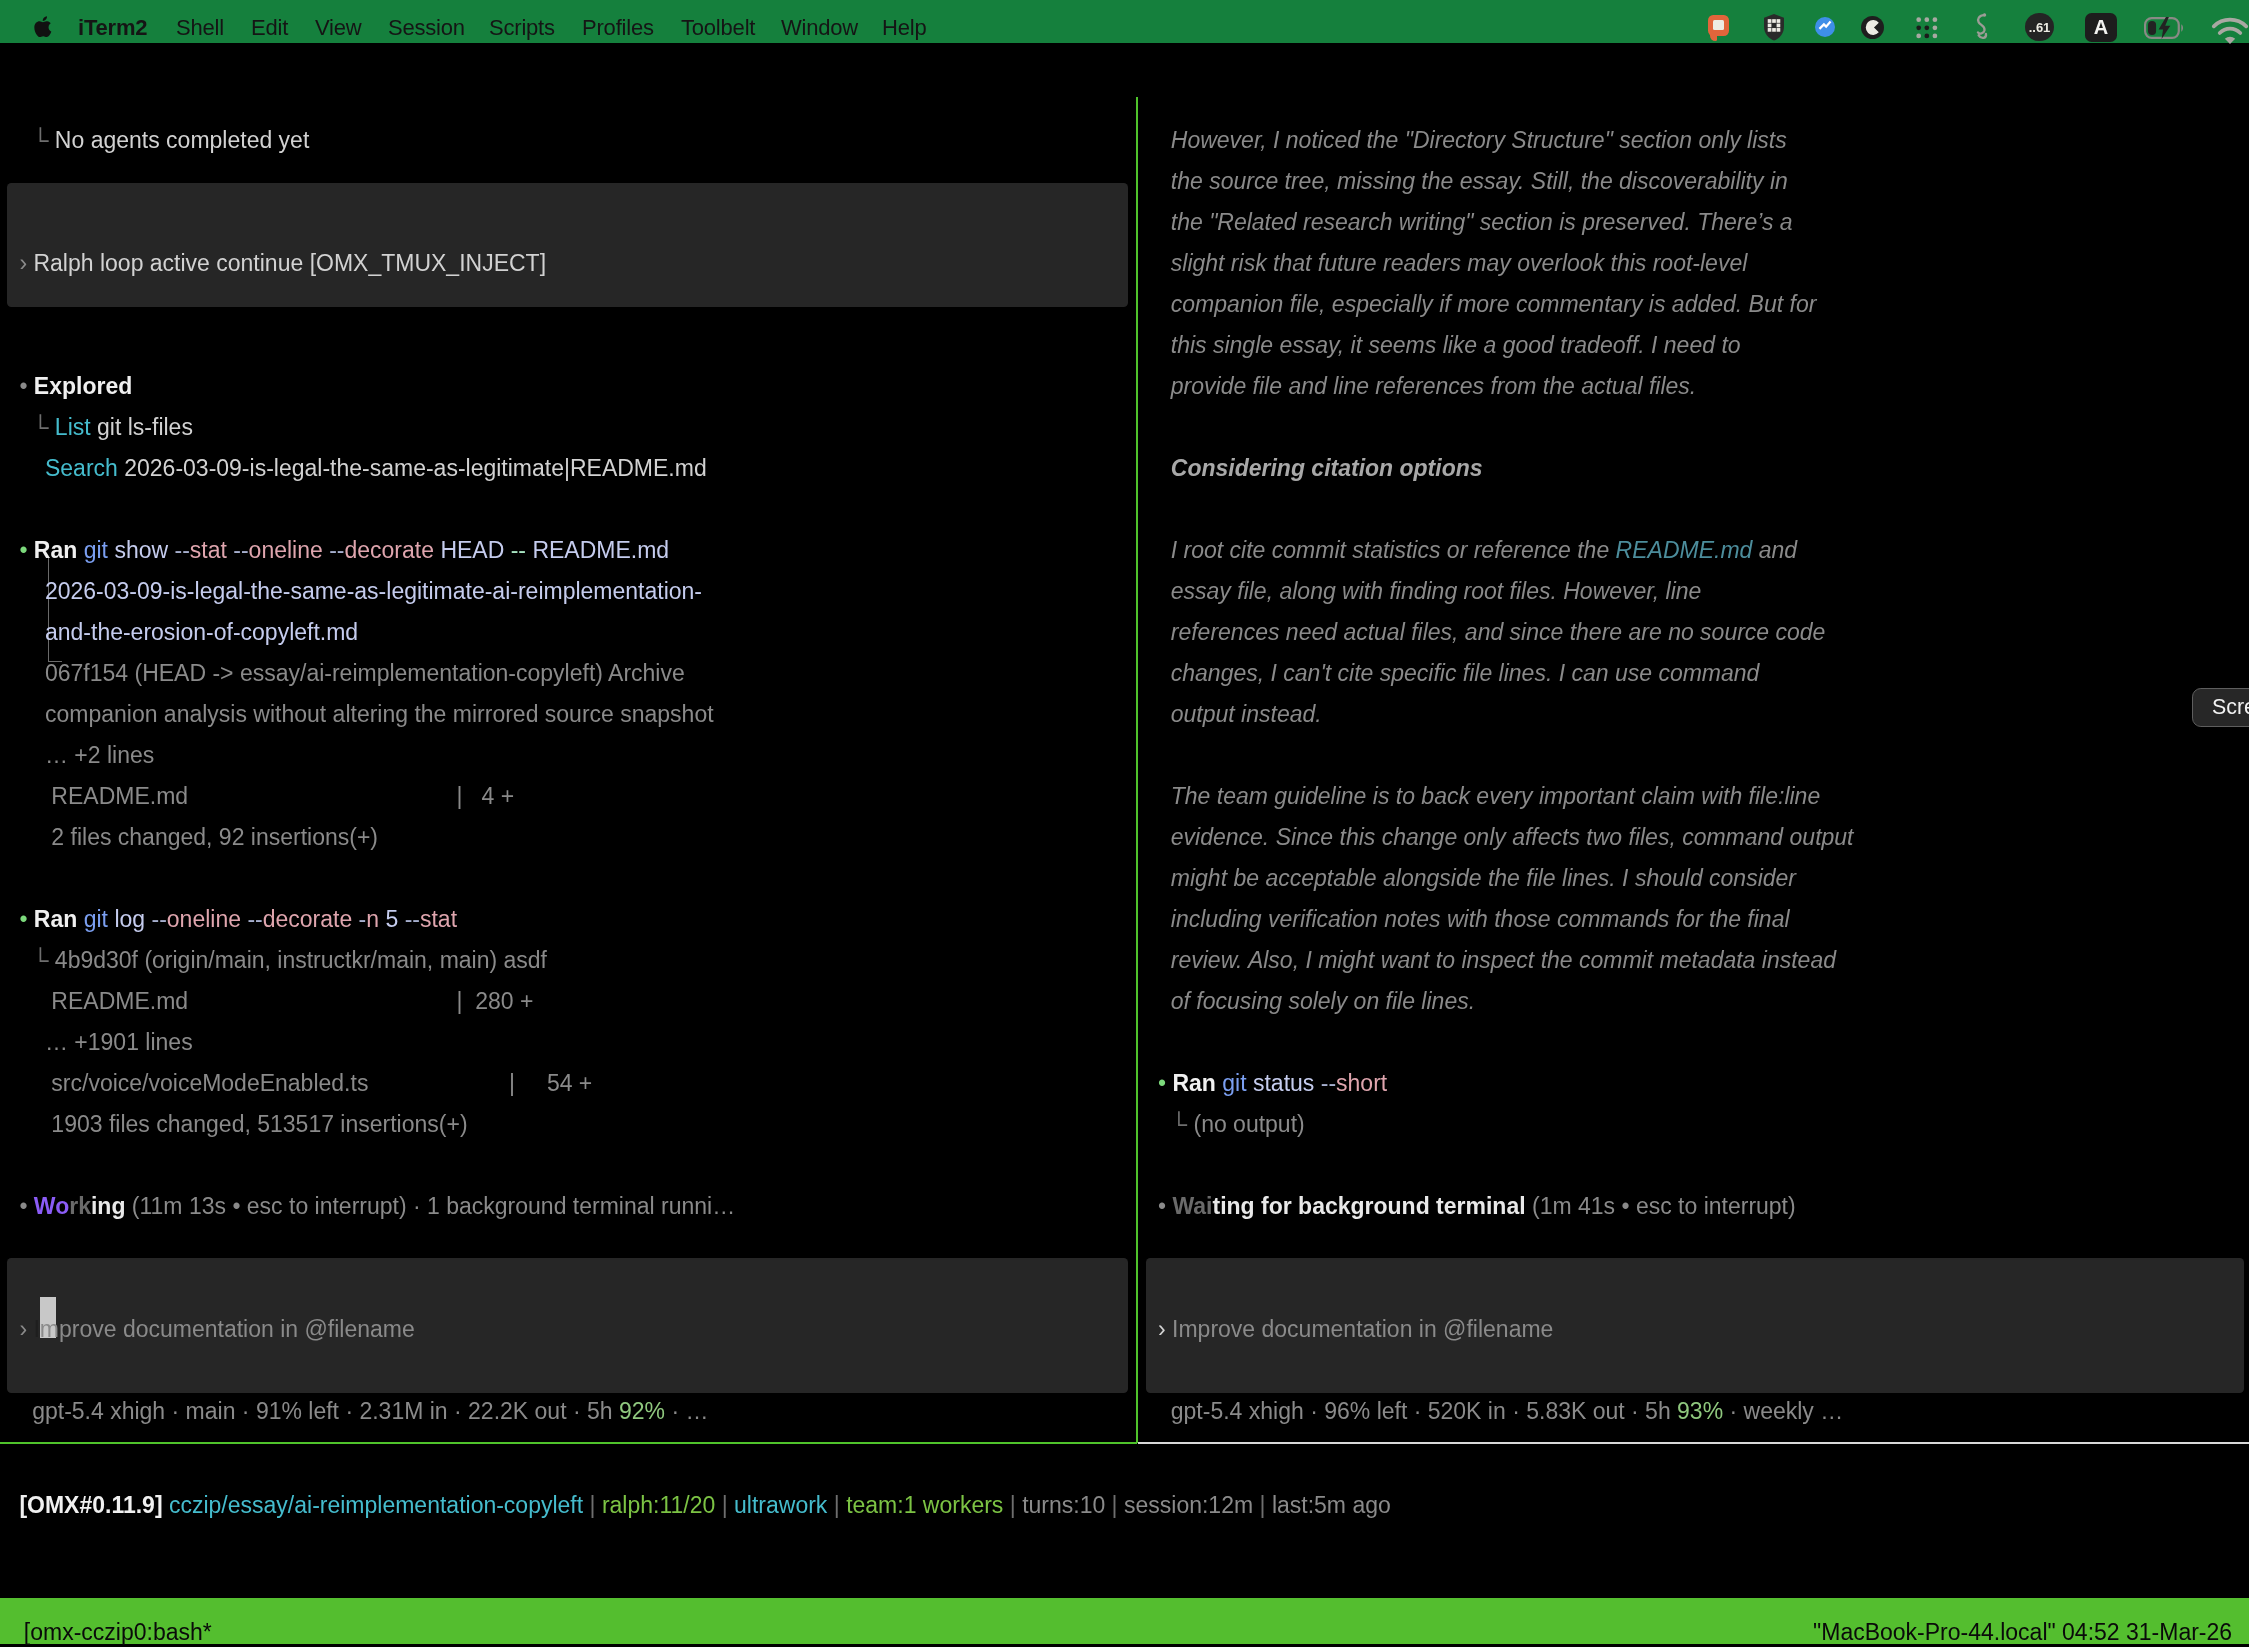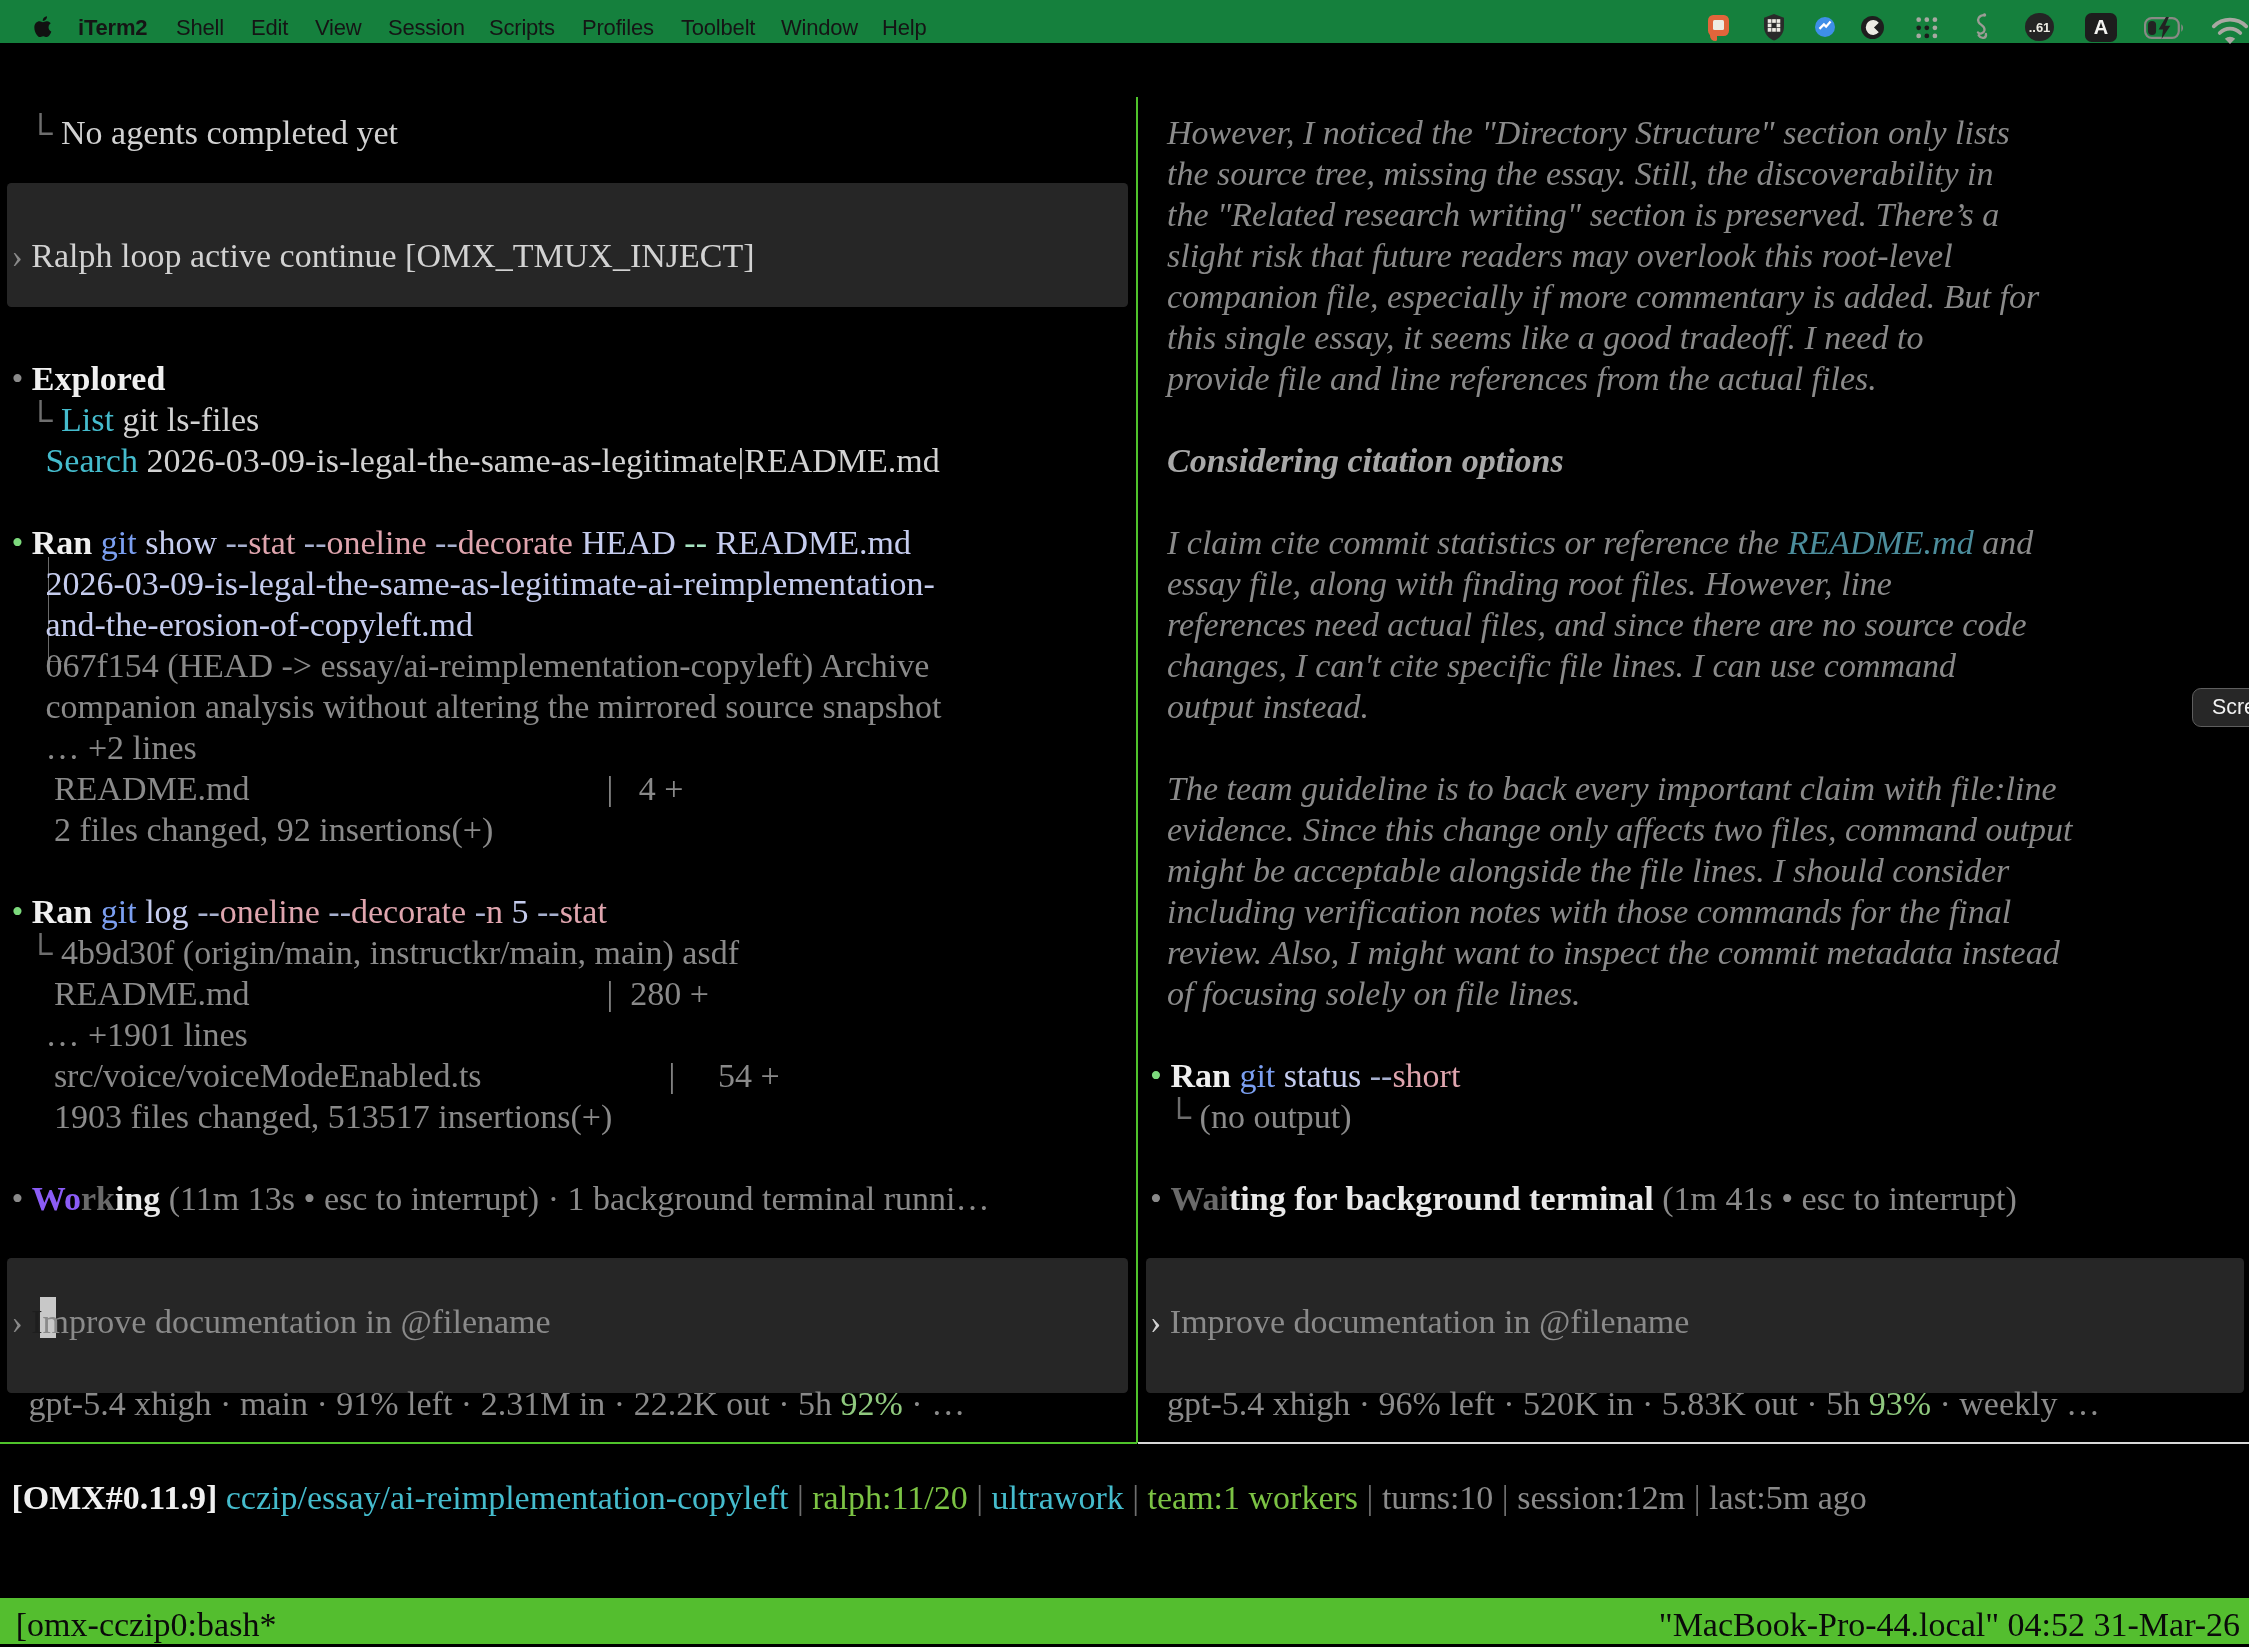--- a/index.html
+++ b/index.html
@@ -7,22 +7,22 @@
          font-family:"Liberation Sans",sans-serif; }
   #menubar { position:absolute; left:0; top:0; width:2250px; height:43px; background:#15803d; }
   .mi { position:absolute; top:0; height:55px; line-height:55px; font-size:22px; color:#151515; letter-spacing:-0.2px; }
   #window { position:absolute; left:0; top:55px; width:2250px; height:1592px; background:#000;
             border-radius:14.8px 14.8px 0 0; overflow:hidden; }
   #titlebar { position:absolute; left:0; top:0; width:2250px; height:42px; background:#3B3B3C; }
   .tl { position:absolute; top:11.8px; width:17.7px; height:17.7px; border-radius:50%; }
   #title { position:absolute; left:0; top:0; width:2250px; height:42px; text-align:center;
            line-height:42px; font-size:21.4px; font-weight:bold; color:#B9B9B9; }
   #term { position:absolute; left:0; top:42px; width:2250px; height:1550px; background:#000; }
-  pre.pane { position:absolute; margin:4px; font-family:Liberation Serif, serif;
-             font-size:34px; line-height:41px; color:#8A8A8A; white-space:pre; }
+  pre.pane { position:absolute; margin:12px; font-family:Liberation Sans, sans-serif;
+             font-size:23px; line-height:41px; color:#8A8A8A; white-space:pre; }
   .box { position:absolute; background:#262626; border-radius:4.4px; }
   .w  { color:#F0F0F0; font-weight:bold; }
   .bb { color:#D2D2D2; }
   .gb { color:#7CD97C; }
   .gy { color:#8A8A8A; }
   .d2 { color:#6E6E6E; }
   .cy { color:#45BCCD; }
   .bl { color:#7B9FF1; }
   .lv { color:#C5CCEE; }
   .rs { color:#DFA5AE; }
@@ -155,21 +155,21 @@
 <pre class="pane" style="left:1146px;top:10.7px">  <i class="it gy">However, I noticed the "Directory Structure" section only lists</i>
   <i class="it gy">the source tree, missing the essay. Still, the discoverability in</i>
   <i class="it gy">the "Related research writing" section is preserved. There’s a</i>
   <i class="it gy">slight risk that future readers may overlook this root-level</i>
   <i class="it gy">companion file, especially if more commentary is added. But for</i>
   <i class="it gy">this single essay, it seems like a good tradeoff. I need to</i>
   <i class="it gy">provide file and line references from the actual files.</i>
 
   <i class="it" style="color:#A8A8A8;font-weight:bold">Considering citation options</i>
 
-  <i class="it gy">I claim cite commit statistics or reference the </i><i class="it tc">README.md</i><i class="it gy"> and</i>
+  <i class="it gy">I root cite commit statistics or reference the </i><i class="it tc">README.md</i><i class="it gy"> and</i>
   <i class="it gy">essay file, along with finding root files. However, line</i>
   <i class="it gy">references need actual files, and since there are no source code</i>
   <i class="it gy">changes, I can't cite specific file lines. I can use command</i>
   <i class="it gy">output instead.</i>
 
   <i class="it gy">The team guideline is to back every important claim with file:line</i>
   <i class="it gy">evidence. Since this change only affects two files, command output</i>
   <i class="it gy">might be acceptable alongside the file lines. I should consider</i>
   <i class="it gy">including verification notes with those commands for the final</i>
   <i class="it gy">review. Also, I might want to inspect the commit metadata instead</i>

